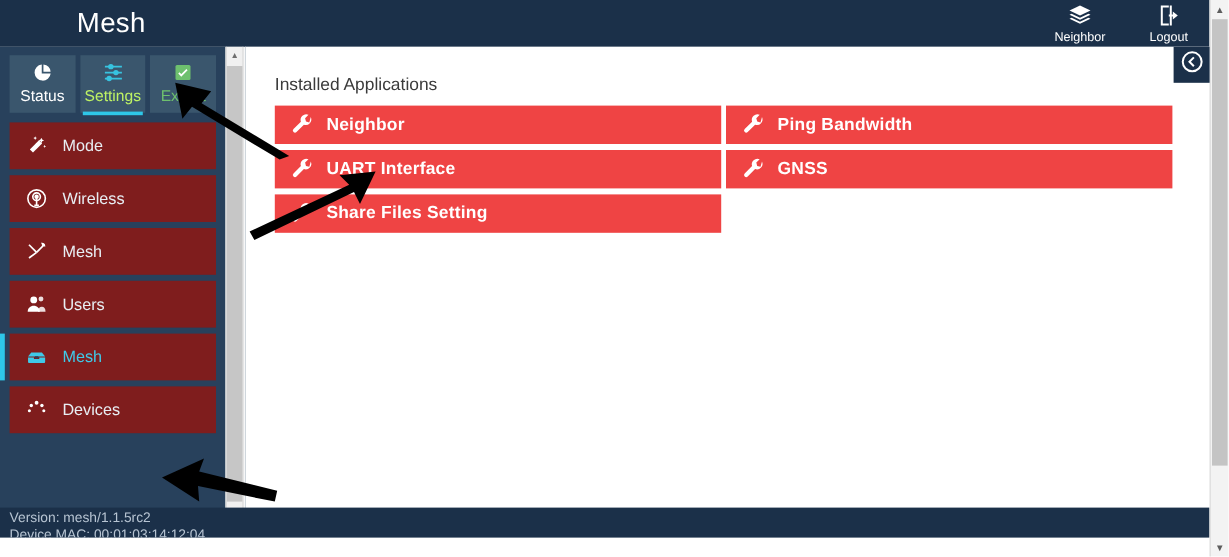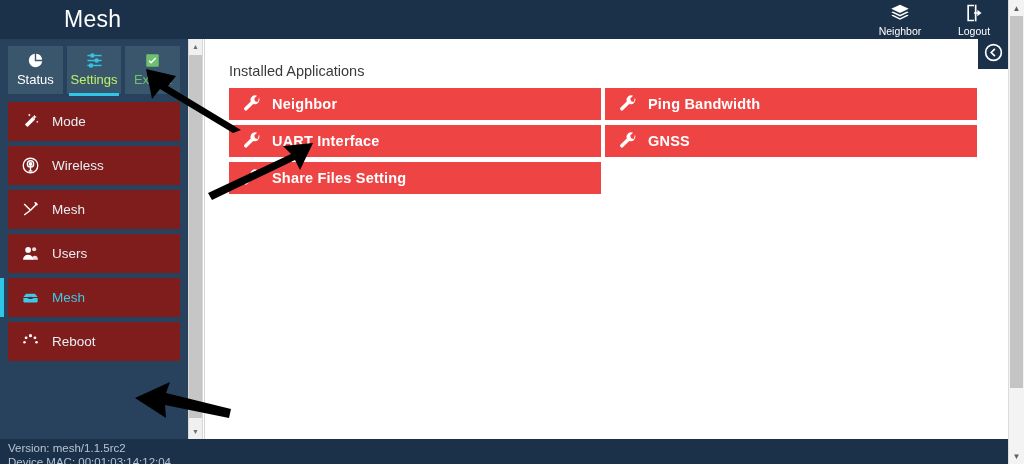--- a/index.html
+++ b/index.html
@@ -140,21 +140,21 @@
   .collapse-toggle {
     position: absolute; right: 16px; top: 39px;
     width: 30px; height: 30px;
     background: #1b3049;
     display: flex; align-items: center; justify-content: center;
     cursor: pointer; z-index: 5;
   }
 
   
   .footer {
-    position: absolute; left: 0; bottom: 0;
+    position: absolute; left: 0; bottom: 16px;
     width: 1008px; height: 25px;
     background: #1b3049;
     color: #b7c4d2; font-size: 11.5px;
     padding: 3px 0 0 8px;
     overflow: hidden;
     line-height: 13.5px;
   }
 
   
   .page-scroll {
@@ -320,21 +320,21 @@
       <div class="nav-item">
         <span class="ni-icon">
           <svg width="19" height="19" viewBox="0 0 24 24" fill="currentColor">
             <circle cx="12" cy="4.6" r="2"></circle>
               <circle cx="6.4" cy="7.4" r="1.8"></circle>
             <circle cx="17.6" cy="7.4" r="1.8"></circle>
               <circle cx="4.4" cy="13" r="1.6"></circle>
             <circle cx="19.6" cy="13" r="1.6"></circle>
           </svg>
         </span>
-        <span class="ni-label">Reboot</span>
+        <span class="ni-label">Devices</span>
       </div>
 
     </div>
   </div>
 
   <div class="side-scroll">
     <div class="scroll-arrow up">▲</div>
     <div class="thumb"></div>
     <div class="scroll-arrow down">▼</div>
   </div>

